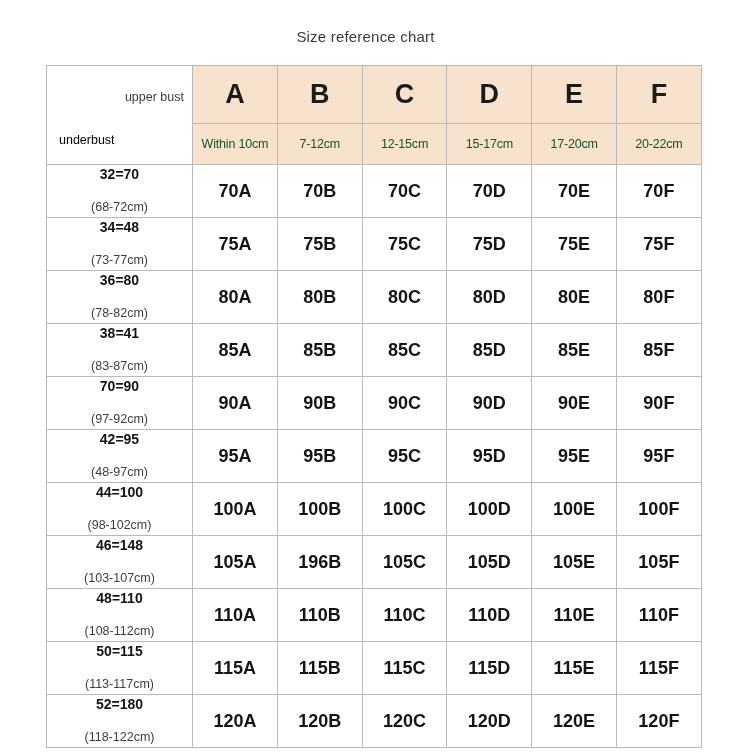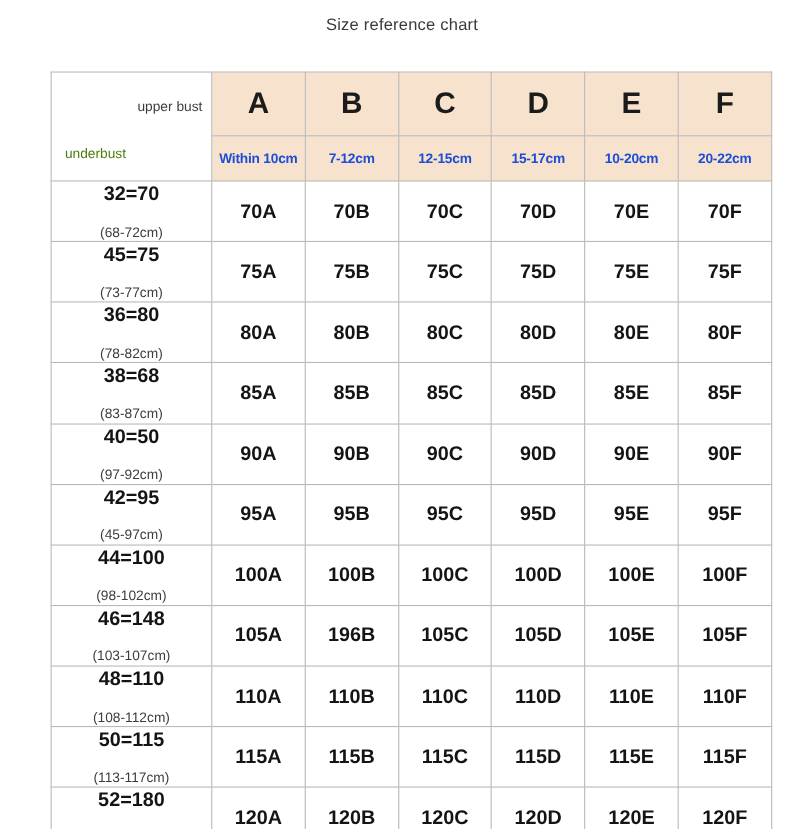--- a/index.html
+++ b/index.html
@@ -17,21 +17,21 @@
   .page {
     position: relative;
     width: 731px;
     height: 754px;
     box-sizing: border-box;
   }
   .chart-title {
     text-align: center;
     font-size: 15px;
     color: #3a3a3a;
-    padding-top: 14px;
+    padding-top: 28px;
     letter-spacing: 0.2px;
   }
   .table-wrap {
     position: absolute;
     left: 46px;
     top: 65px;
     width: 655px;
   }
   table.size-table {
     border-collapse: collapse;
@@ -62,49 +62,49 @@
     right: 8px;
     top: 24px;
     font-size: 12.5px;
     color: #3d3d3d;
   }
   .corner .underbust {
     position: absolute;
     left: 12px;
     bottom: 17px;
     font-size: 12.5px;
-    color: #4d7c0f;
+    color: #000000;
   }
 
   
   .cup-head {
     background: #f7e2cd !important;
     height: 57px;
     font-size: 27px;
     font-weight: bold;
     color: #1b1b1b;
   }
   .range-head {
     background: #f7e2cd !important;
     height: 40px;
     font-size: 12.5px;
-    font-weight: bold;
-    color: #1d4ed8;
+    font-weight: normal;
+    color: #14532d;
     letter-spacing: -0.2px;
   }
 
   
   tbody tr { height: 53px; }
   .row-label {
     line-height: 1.25;
     padding: 4px 0;
   }
   .row-label .main {
     display: block;
-    font-size: 18px;
+    font-size: 14px;
     font-weight: bold;
     color: #141414;
   }
   .row-label .sub {
     display: block;
     font-size: 12.5px;
     font-weight: normal;
     color: #3d3d3d;
     margin-top: 16px;
   }
@@ -143,40 +143,40 @@
           <th class="cup-head">C</th>
           <th class="cup-head">D</th>
           <th class="cup-head">E</th>
           <th class="cup-head">F</th>
         </tr>
         <tr>
           <th class="range-head">Within 10cm</th>
           <th class="range-head">7-12cm</th>
           <th class="range-head">12-15cm</th>
           <th class="range-head">15-17cm</th>
-          <th class="range-head">10-20cm</th>
+          <th class="range-head">17-20cm</th>
           <th class="range-head">20-22cm</th>
         </tr>
       </thead>
       <tbody>
         <tr>
           <td class="row-label">
             <span class="main">32=70</span>
             <span class="sub">(68-72cm)</span>
           </td>
           <td class="cell-val">70A</td>
           <td class="cell-val">70B</td>
           <td class="cell-val">70C</td>
           <td class="cell-val">70D</td>
           <td class="cell-val">70E</td>
           <td class="cell-val">70F</td>
         </tr>
         <tr>
           <td class="row-label">
-            <span class="main">45=75</span>
+            <span class="main">34=48</span>
             <span class="sub">(73-77cm)</span>
           </td>
           <td class="cell-val">75A</td>
           <td class="cell-val">75B</td>
           <td class="cell-val">75C</td>
           <td class="cell-val">75D</td>
           <td class="cell-val">75E</td>
           <td class="cell-val">75F</td>
         </tr>
         <tr>
@@ -186,46 +186,46 @@
           </td>
           <td class="cell-val">80A</td>
           <td class="cell-val">80B</td>
           <td class="cell-val">80C</td>
           <td class="cell-val">80D</td>
           <td class="cell-val">80E</td>
           <td class="cell-val">80F</td>
         </tr>
         <tr>
           <td class="row-label">
-            <span class="main">38=68</span>
+            <span class="main">38=41</span>
             <span class="sub">(83-87cm)</span>
           </td>
           <td class="cell-val">85A</td>
           <td class="cell-val">85B</td>
           <td class="cell-val">85C</td>
           <td class="cell-val">85D</td>
           <td class="cell-val">85E</td>
           <td class="cell-val">85F</td>
         </tr>
         <tr>
           <td class="row-label">
-            <span class="main">40=50</span>
+            <span class="main">70=90</span>
             <span class="sub">(97-92cm)</span>
           </td>
           <td class="cell-val">90A</td>
           <td class="cell-val">90B</td>
           <td class="cell-val">90C</td>
           <td class="cell-val">90D</td>
           <td class="cell-val">90E</td>
           <td class="cell-val">90F</td>
         </tr>
         <tr>
           <td class="row-label">
             <span class="main">42=95</span>
-            <span class="sub">(45-97cm)</span>
+            <span class="sub">(48-97cm)</span>
           </td>
           <td class="cell-val">95A</td>
           <td class="cell-val">95B</td>
           <td class="cell-val">95C</td>
           <td class="cell-val">95D</td>
           <td class="cell-val">95E</td>
           <td class="cell-val">95F</td>
         </tr>
         <tr>
           <td class="row-label">

